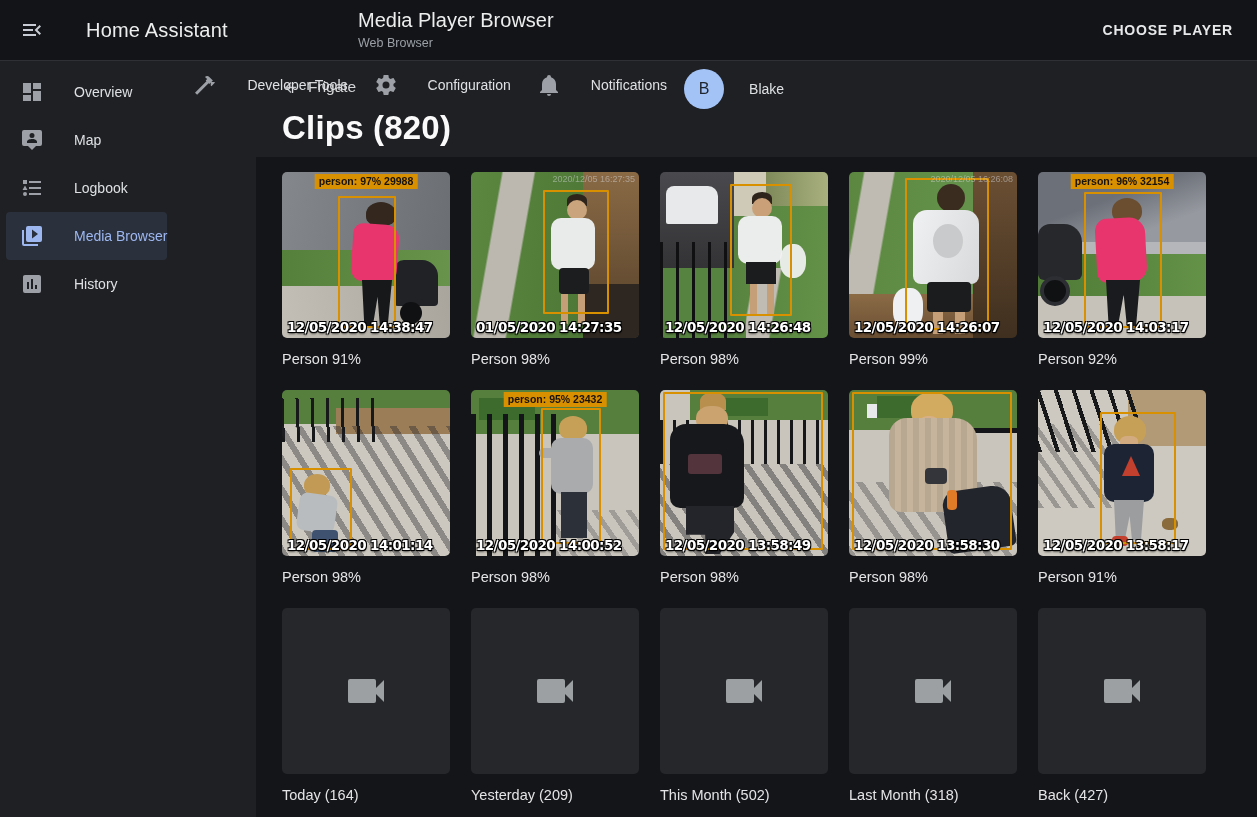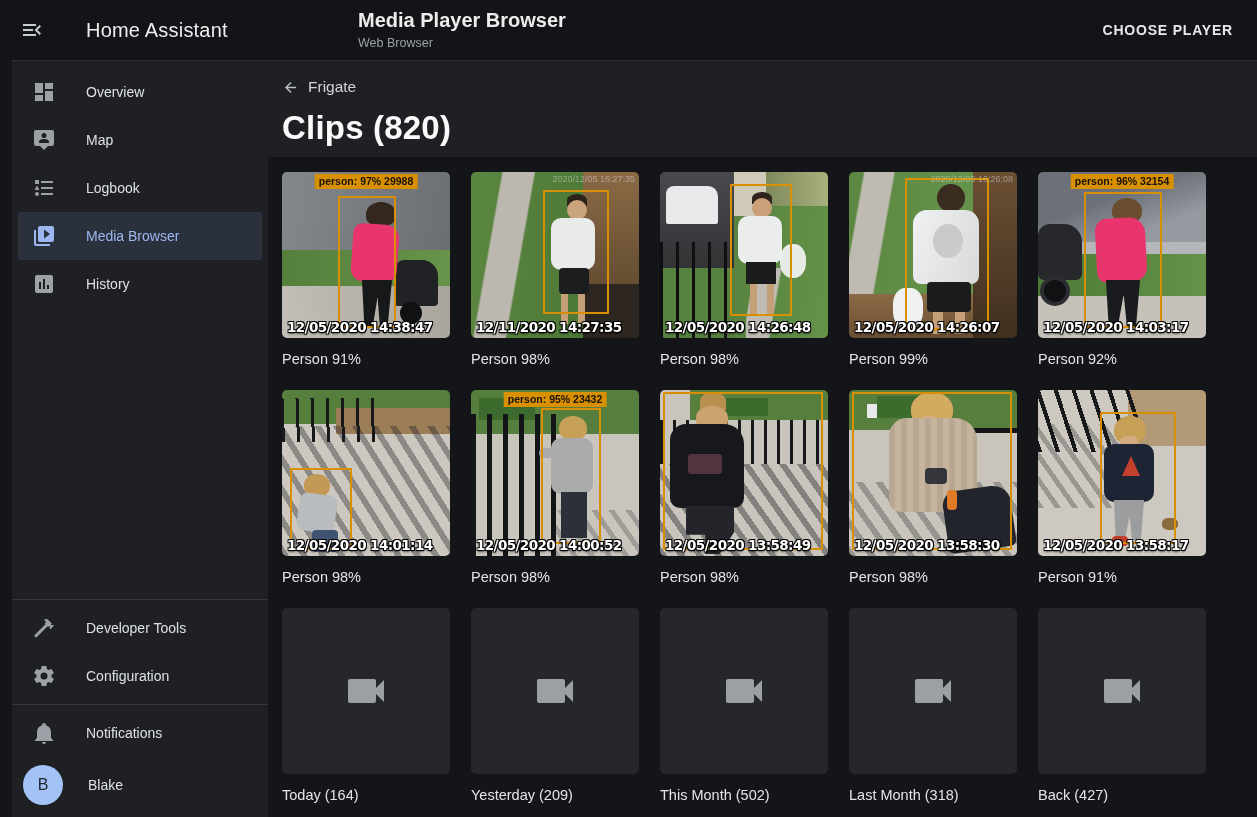--- a/index.html
+++ b/index.html
@@ -12,28 +12,28 @@
     font-family:"Liberation Sans",sans-serif;color:var(--text);-webkit-font-smoothing:antialiased}
   i{display:block;position:absolute;font-style:normal}
 
   
   .topbar{position:absolute;left:0;top:0;width:1257px;height:60px;background:var(--topbar);
     display:flex;align-items:center;z-index:30}
   .menu-btn{width:40px;height:40px;margin-left:12px;border:none;background:transparent;color:#c7ccd4;
     display:flex;align-items:center;justify-content:center;cursor:pointer}
   .app-title{font-size:20px;font-weight:400;color:#eceded;margin-left:34px;letter-spacing:.2px}
   .screen-title-block{position:absolute;left:358px;top:9px}
-  .screen-title{font-size:20px;font-weight:700;color:#eceded}
+  .screen-title{font-size:20px;font-weight:400;color:#eceded}
   .screen-subtitle{font-size:12.5px;color:var(--muted);margin-top:4px}
   .choose-player{margin-left:auto;margin-right:16px;background:transparent;border:none;color:#e6e8ea;
     font-family:Liberation Sans, sans-serif;font-size:14px;font-weight:700;letter-spacing:.8px;padding:8px 8px;cursor:pointer}
 
   
-  .sidebar{position:absolute;left:12px;top:60px;bottom:0;width:256px;background:var(--side);
-    border-top:1px solid #2e3035;display:flex;flex-direction:column;z-index:20}
+  .sidebar{position:absolute;left:0;top:60px;bottom:0;width:256px;background:var(--side);
+    border-top:1px solid #2e3035;display:flex;flex-direction:row;z-index:20}
   .sb-nav{padding-top:7px}
   .sb-item{height:48px;display:flex;align-items:center;margin:0 6px;padding-left:14px;border-radius:4px;cursor:pointer}
   .sb-item .sb-ic{width:24px;height:24px;color:#9da0a6;flex:none}
   .sb-item .sb-ic svg{width:24px;height:24px;display:block;fill:currentColor}
   .sb-label{margin-left:30px;font-size:14px;font-weight:500;color:#dee0e3;white-space:nowrap}
   .sb-item.sel{background:var(--sel)}
   .sb-item.sel .sb-ic,.sb-item.sel .sb-label{color:var(--accent)}
   .sb-spacer{flex:1}
   .sb-divider{height:1px;background:var(--divider);margin:4px 0}
   .profile{height:56px;display:flex;align-items:center;margin:0 6px 4px;padding-left:5px;border-radius:4px;cursor:pointer}
@@ -197,21 +197,21 @@
         linear-gradient(100deg,transparent 30px,#bcb8af 32px 62px,transparent 64px) no-repeat 0 0/112px 166px,
         linear-gradient(95deg,#5b8740,#4d7836) no-repeat 0 0/112px 166px #4d7836">
         <i style="left:112px;top:112px;width:56px;height:54px;background:#2e2620"></i>
         <i style="left:96px;top:22px;width:20px;height:12px;background:#2e241c;border-radius:50% 50% 0 0"></i>
         <i style="left:96px;top:28px;width:20px;height:20px;background:#caa47c;border-radius:50%"></i>
         <i style="left:80px;top:46px;width:44px;height:52px;background:#e9eaea;border-radius:10px"></i>
         <i style="left:88px;top:96px;width:30px;height:26px;background:#1c1d1f;border-radius:4px"></i>
         <i style="left:90px;top:122px;width:24px;height:30px;background:linear-gradient(90deg,#c59f78 0 30%,transparent 30% 70%,#c59f78 70%)"></i>
         <i class="bbox" style="left:72px;top:18px;width:66px;height:124px"></i>
         <span class="osd">2020/12/05 16:27:35</span>
-        <span class="ts">12/11/2020 14:27:35</span>
+        <span class="ts">01/05/2020 14:27:35</span>
       </div>
       <figcaption class="cap">Person 98%</figcaption>
     </figure>
 
     <figure class="clip">
       <div class="thumb" style="background:
         repeating-linear-gradient(90deg,#101013 0 3px,transparent 3px 16px) no-repeat 0 70px/74px 96px,
         linear-gradient(180deg,#4a4a4e,#333336) no-repeat 0 0/74px 96px,
         linear-gradient(90deg,#7f8a5a,#a8b07e) no-repeat 106px 0/62px 34px,
         linear-gradient(#cfc9b8,#cfc9b8) no-repeat 74px 0/32px 44px,

